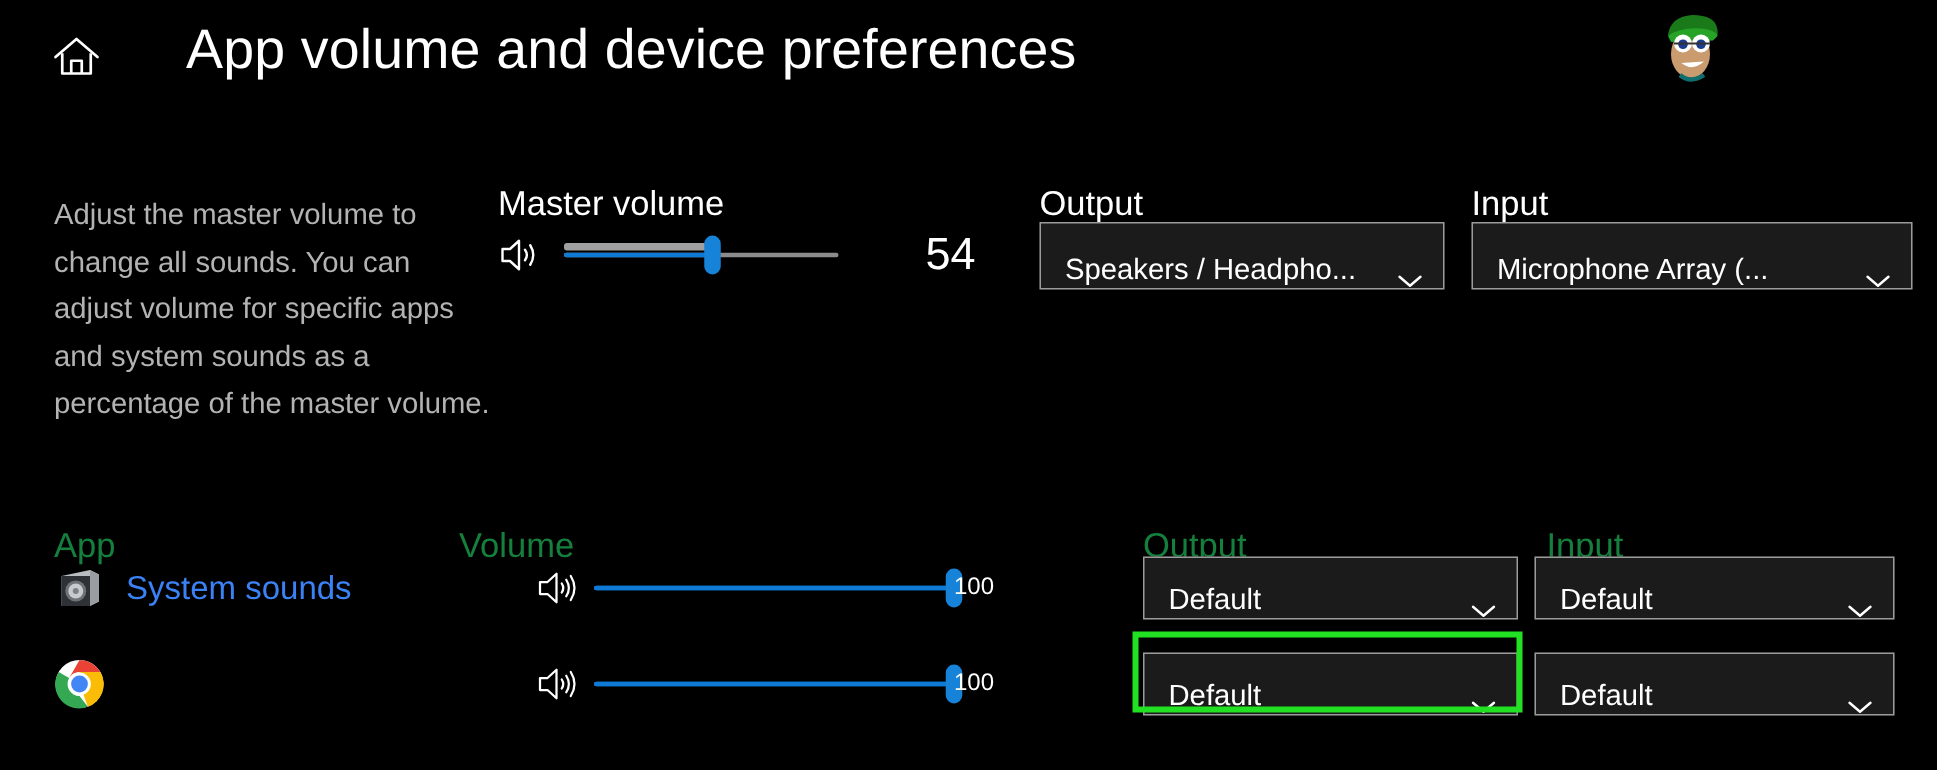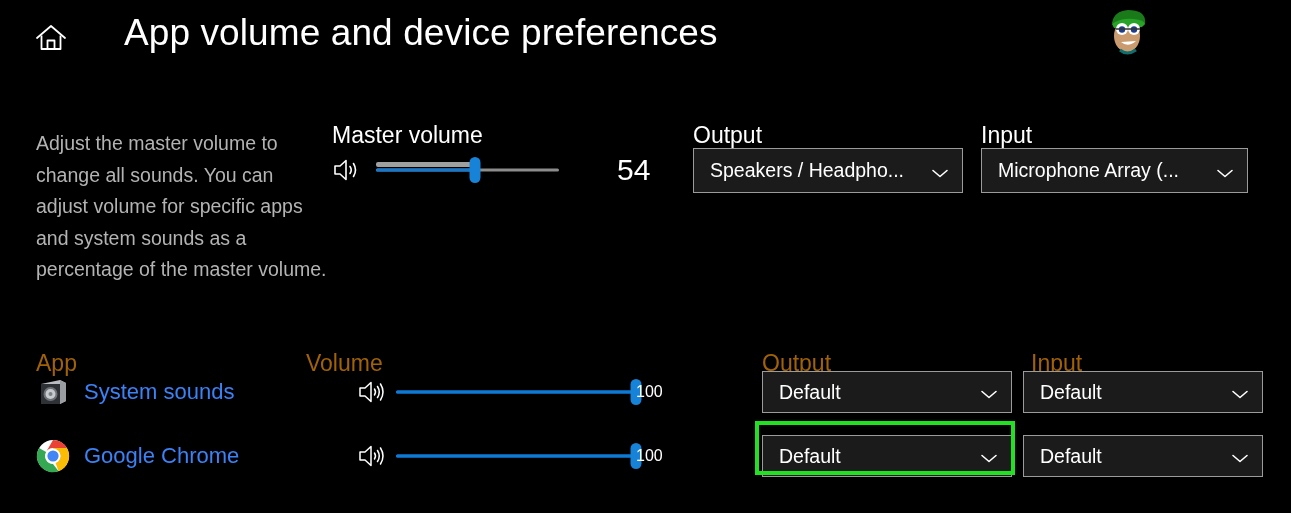--- a/index.html
+++ b/index.html
@@ -63,21 +63,21 @@
 
   .col-label {
     position: absolute;
     font-size: 23px;
     font-weight: 300;
     color: #ffffff;
     white-space: nowrap;
     margin-top: 12px;
   }
   .col-label.dim {
-    color: #a16207;
+    color: #15803d;
   }
 
   .master-label { left: 332px; top: 110px; }
   .output-label-top { left: 693px; top: 110px; }
   .input-label-top { left: 981px; top: 110px; }
 
   
   .slider-row {
     position: absolute;
     height: 40px;
@@ -146,40 +146,40 @@
   .master-slider .track-wrap { left: 44px; width: 183px; }
   .master-slider .slider-value { left: 285px; }
 
   
   .combo {
     position: absolute;
     box-sizing: border-box;
     border: 1px solid #9b9b9b;
     background: #1b1b1b;
     display: flex;
-    align-items: center;
+    align-items: flex-end;
     justify-content: space-between;
     padding: 0 12px 0 16px;
   }
   .combo-text {
     font-size: 19.5px;
     font-weight: 300;
     color: #ffffff;
     white-space: nowrap;
     overflow: hidden;
   }
   .chevron {
     width: 20px;
     height: 12px;
     flex: 0 0 auto;
     margin-left: 8px;
   }
 
   .combo-out-top { left: 693px; top: 148px; width: 270px; height: 45px; }
-  .combo-in-top  { left: 981px; top: 148px; width: 267px; height: 45px; }
+  .combo-in-top  { left: 981px; top: 148px; width: 294px; height: 45px; }
 
   
   .hdr-app    { left: 36px;  top: 338px; }
   .hdr-volume { left: 306px; top: 338px; }
   .hdr-out2   { left: 762px; top: 338px; }
   .hdr-in2    { left: 1031px; top: 338px; }
 
   .app-row {
     position: absolute;
     left: 0;
@@ -359,21 +359,20 @@
   <span class="app-icon">
     <svg viewBox="0 0 34 34" width="34" height="34">
       <circle cx="17" cy="17" r="16" fill="#ffffff"></circle>
       <path d="M17 1 A16 16 0 0 1 30.9 9 L17 9 A8 8 0 0 0 10.1 13 Z" fill="#ea4335"></path>
       <path d="M30.9 9 A16 16 0 0 1 22.6 32.2 L17 17 L17 9 Z" fill="#fbbc05"></path>
       <path d="M22.6 32.2 A16 16 0 0 1 3.1 9 L10.1 13 A8 8 0 0 0 17 25 Z" fill="#34a853"></path>
       <circle cx="17" cy="17" r="7.6" fill="#ffffff"></circle>
       <circle cx="17" cy="17" r="5.6" fill="#4285f4"></circle>
     </svg>
   </span>
-  <span class="app-name">Google Chrome</span>
 
   <div class="slider-row app-slider">
     <span class="spk-icon">
       <svg viewBox="0 0 30 26" width="30" height="26">
         <path d="M2 9 L7 9 L13 3.5 L13 22.5 L7 17 L2 17 Z" fill="none" stroke="#ffffff" stroke-width="1.5" stroke-linejoin="round"></path>
         <path d="M16.5 10 Q18.5 13 16.5 16" fill="none" stroke="#ffffff" stroke-width="1.5" stroke-linecap="round"></path>
         <path d="M19.5 7.5 Q23 13 19.5 18.5" fill="none" stroke="#ffffff" stroke-width="1.5" stroke-linecap="round"></path>
         <path d="M22.5 5 Q27.5 13 22.5 21" fill="none" stroke="#ffffff" stroke-width="1.5" stroke-linecap="round"></path>
       </svg>
     </span>

